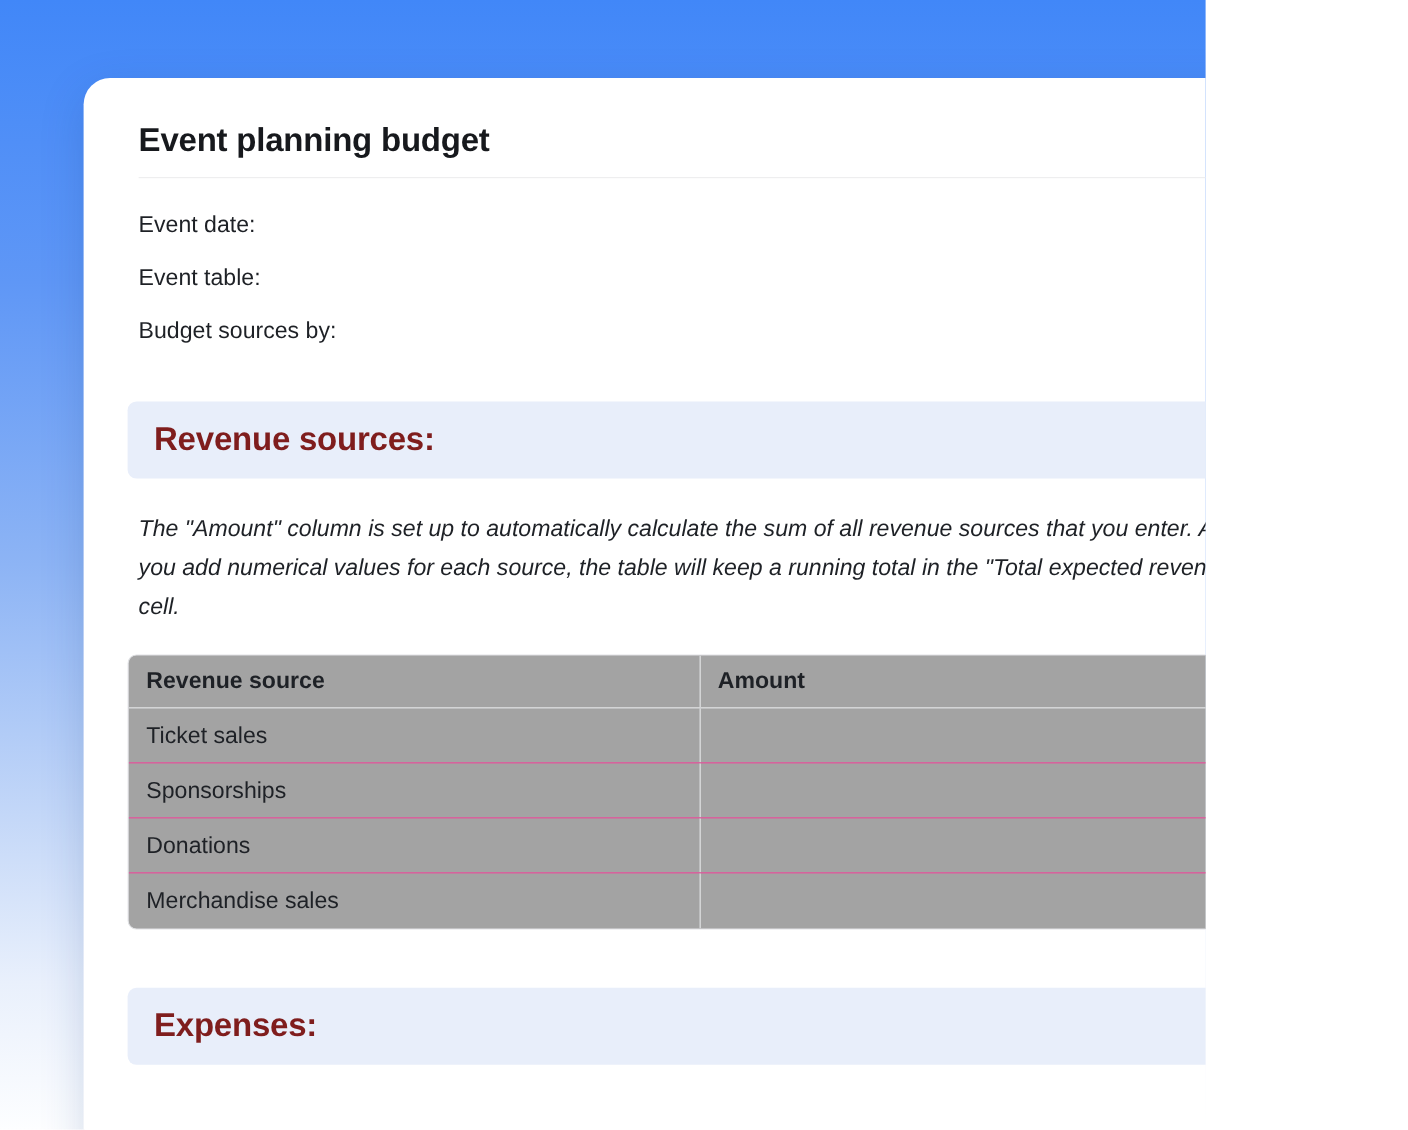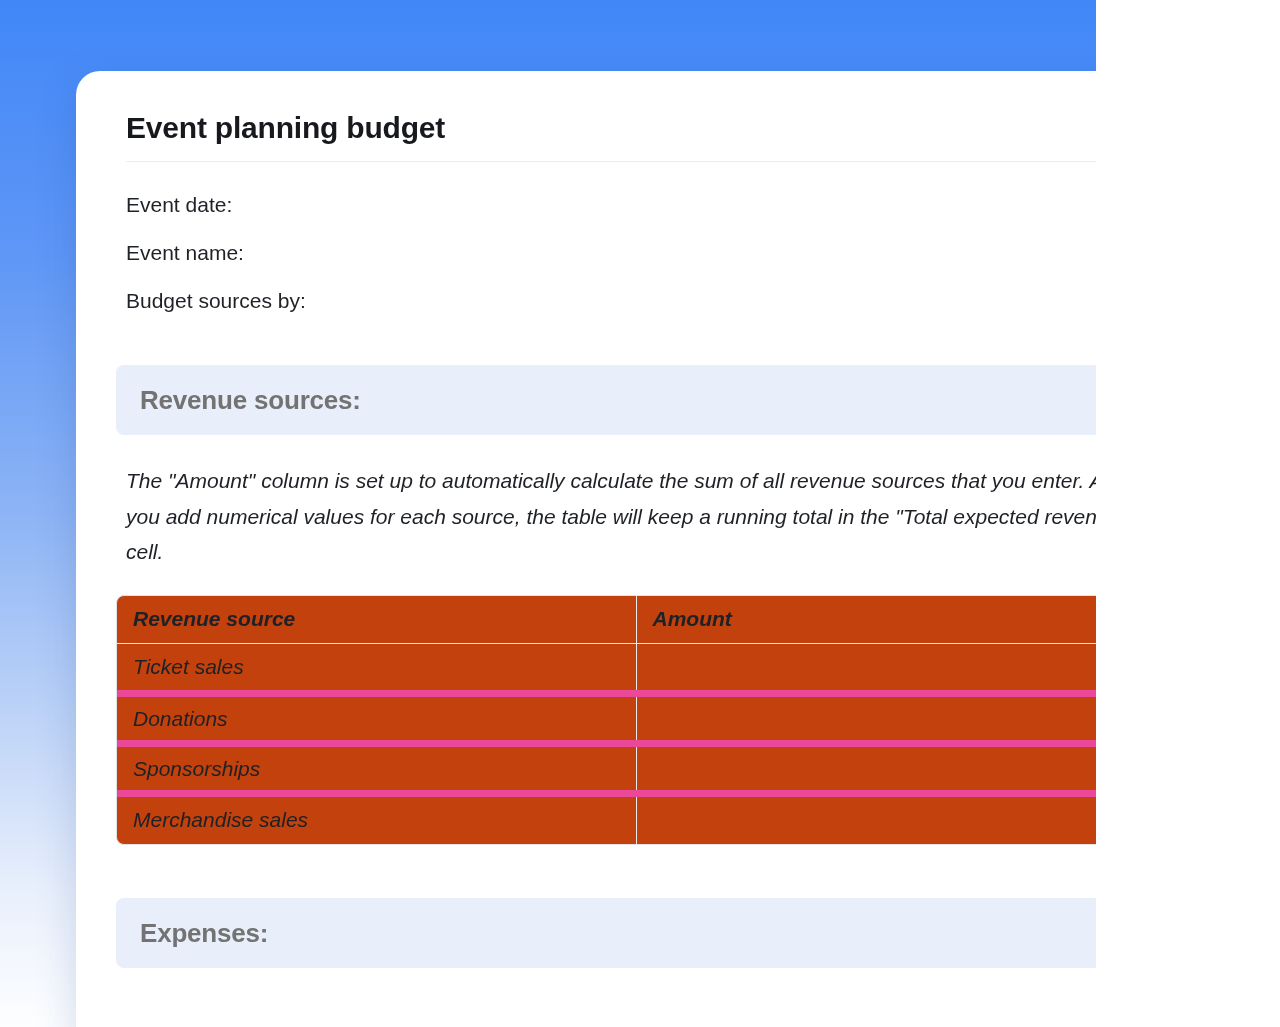--- a/index.html
+++ b/index.html
@@ -46,60 +46,59 @@
     line-height: 24px;
     color: #1e2126;
   }
   .callout {
     margin-top: 52px;
     background: #e8eefa;
     border-radius: 8px;
     padding: 19px 24px;
   }
   .callout h2 {
-    font-size: 26px;
+    font-size: 30px;
     line-height: 32px;
     font-weight: 700;
-    color: #737373;
+    color: #7f1d1d;
     letter-spacing: -0.2px;
   }
   .note {
     margin: 28px 10px 0 10px;
     max-width: 1005px;
     font-size: 21px;
     line-height: 35.5px;
     font-style: italic;
     color: #1e2126;
   }
   .table-wrap {
     margin-top: 25px;
     border: 1px solid #e1e2e5;
     border-radius: 8px;
     overflow: hidden;
-    background: #c2410c;
-    font-style: italic;
+    background: #a3a3a3;
   }
   table.revenue {
     width: 100%;
     border-collapse: collapse;
     font-size: 21px;
     color: #1e2126;
   }
   table.revenue th, table.revenue td {
     text-align: left;
     font-weight: 400;
     padding: 0 16px;
     vertical-align: middle;
   }
   table.revenue th {
     height: 48px;
     font-weight: 700;
     border-bottom: 1px solid #e7e8ea;
   }
-  table.revenue td { height: 50px; border-bottom: 7px solid #ec4899; }
+  table.revenue td { height: 50px; border-bottom: 1px solid #ec4899; }
   table.revenue tr:last-child td { border-bottom: none; }
   table.revenue th.col-amount, table.revenue td.col-amount {
     border-left: 1px solid #e7e8ea;
     width: 520px;
   }
   .chip {
     display: inline-block;
     background: #f0f0f1;
     border-radius: 6px;
     padding: 3px 9px;
@@ -114,21 +113,21 @@
 
 <div class="bg">
   <div class="card">
     <div class="doc">
 
       <h1 class="page-title">Event planning budget</h1>
       <div class="divider"></div>
 
       <div class="fields">
         <p class="field">Event date:</p>
-        <p class="field">Event name:</p>
+        <p class="field">Event table:</p>
         <p class="field">Budget sources by:</p>
       </div>
 
       <div class="callout">
         <h2>Revenue sources:</h2>
       </div>
 
       <p class="note">The "Amount" column is set up to automatically calculate the sum of all revenue sources that you enter. As you add numerical values for each source, the table will keep a running total in the "Total expected revenue" cell.</p>
 
       <div class="table-wrap">
@@ -138,25 +137,25 @@
               <th>Revenue source</th>
               <th class="col-amount">Amount</th>
             </tr>
           </thead>
           <tbody>
             <tr>
               <td>Ticket sales</td>
               <td class="col-amount"></td>
             </tr>
             <tr>
-              <td>Donations</td>
+              <td>Sponsorships</td>
               <td class="col-amount"></td>
             </tr>
             <tr>
-              <td>Sponsorships</td>
+              <td>Donations</td>
               <td class="col-amount"></td>
             </tr>
             <tr>
               <td>Merchandise sales</td>
               <td class="col-amount"></td>
             </tr>
           </tbody>
         </table>
       </div>
 

